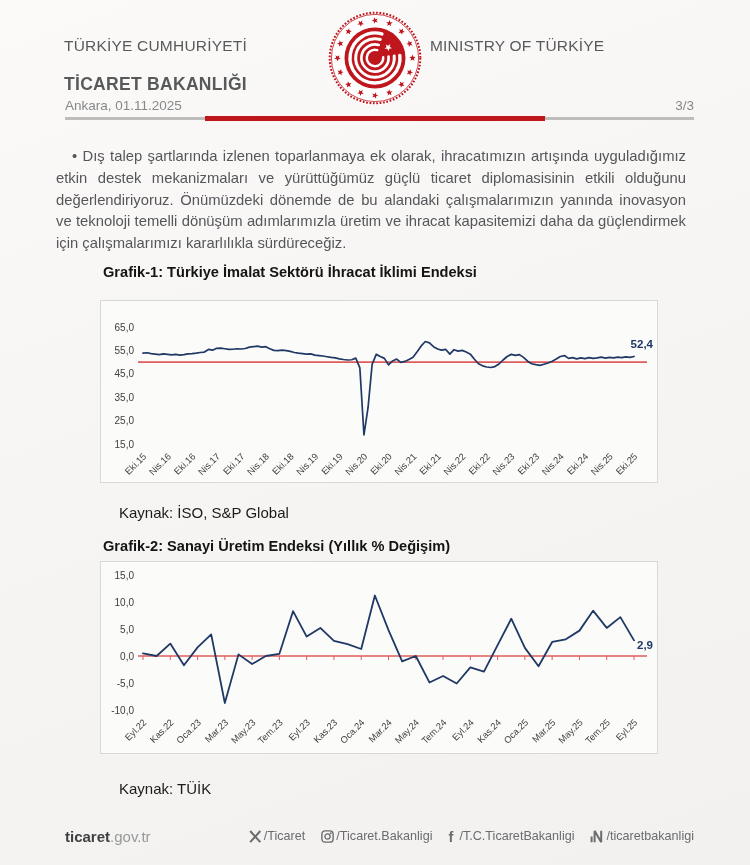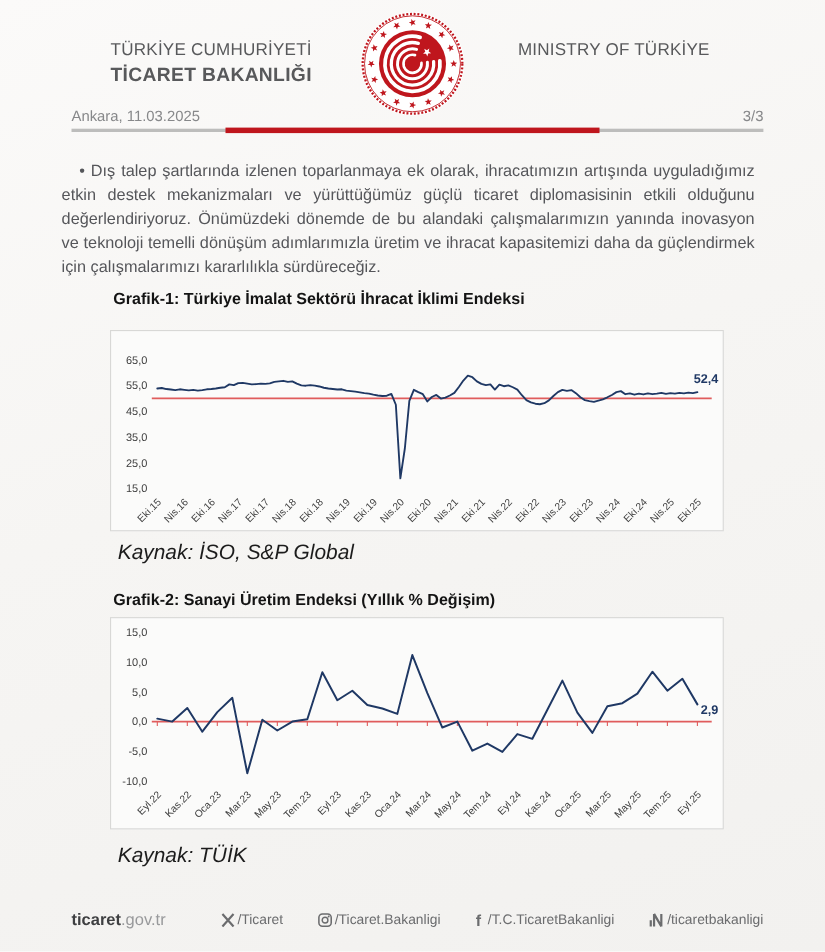--- a/index.html
+++ b/index.html
@@ -3,44 +3,44 @@
 <meta charset="utf-8">
 <style>
   html,body{margin:0;padding:0;}
   .page{
     position:relative; width:750px; height:865px; overflow:hidden;
     background:linear-gradient(160deg,#fbfaf9 0%,#f6f5f3 45%,#f2f1ef 100%);
     font-family:"Liberation Sans", sans-serif;
     color:#55565a;
   }
   
-  .org{position:absolute; top:37px; width:256px; text-align:center; color:#58595b; letter-spacing:.2px;}
+  .org{position:absolute; top:37px; width:256px; text-align:left; color:#58595b; letter-spacing:.2px;}
   .org .l1{font-size:15.5px; font-weight:400; white-space:nowrap;}
-  .org .l2{font-size:17.5px; font-weight:700; margin-top:3px; white-space:nowrap; letter-spacing:.3px;}
+  .org .l2{font-size:17.5px; font-weight:700; margin-top:19px; white-space:nowrap; letter-spacing:.3px;}
   .org-left{left:64px;}
   .org-right{left:430px;}
   .logo{position:absolute; left:327px; top:10px; width:96px; height:96px;}
   .meta-row{position:absolute; left:65px; top:98px; width:629px; font-size:13.5px; color:#87888a;}
   .meta-row .pageno{position:absolute; right:0; top:0;}
   .divider{position:absolute; left:65px; top:117px; width:629px; height:2.5px; background:#bdbdbc;}
   .divider-red{position:absolute; left:140px; top:-1px; width:340px; height:4.5px; background:#bf161d;}
   
   .para{position:absolute; left:56px; top:146px; width:630px; margin:0;
         font-size:14.8px; line-height:1.47; text-align:justify; color:#55565a; text-indent:16px;}
   
   .chart-title{position:absolute; left:103px; margin:0; font-size:14.6px; font-weight:700; color:#141414; white-space:nowrap;}
   .t1{top:264px;} .t2{top:538px;}
   .chart-panel{position:absolute; left:100px; width:556px; background:#fbfbfa; border:1px solid #d8d8d6;}
   .p1{top:287px; height:181px;margin-top:13px;} .p2{top:561px; height:191px;}
-  .kaynak{position:absolute; left:103px; margin:4px; font-size:19px; font-style:italic; color:#1c1c1c;}
+  .kaynak{position:absolute; left:103px; margin:16px; font-size:15px; color:#1c1c1c;}
   .k1{top:488px;} .k2{top:764px;}
   
   .site{position:absolute; left:65px; top:828px; font-size:15px; color:#98999b;}
   .site b{color:#3e3f41;}
-  .socials{position:absolute; right:56px; top:829px; display:flex; gap:32px; align-items:center;
+  .socials{position:absolute; right:56px; top:829px; display:flex; gap:16px; align-items:center;
            font-size:12.6px; color:#6b6c6e; white-space:nowrap;}
   .social{display:flex; align-items:center; gap:2px;}
   .social svg{display:block;}
   svg text{font-family:"Liberation Sans", sans-serif;}
 </style>
 </head>
 <body>
 
 <div class="page">
 
@@ -77,21 +77,21 @@
         <path d="M 56.16 47.14 A 8.2 8.2 0 1 1 50.26 40.12" fill="none" stroke="#ffffff" stroke-width="2.4" stroke-linecap="round"></path>
         <polygon points="58.69,34.41 61.09,35.77 63.27,34.09 62.72,36.79 64.98,38.34 62.25,38.65 61.47,41.29 60.33,38.79 57.58,38.86 59.61,37.00" fill="#ffffff"></polygon>
       </svg>
   </div>
 
   <div class="org org-right">
     <div class="l1">MINISTRY OF TÜRKİYE</div>
   </div>
 
   <div class="meta-row">
-    <span>Ankara, 11.03.2025</span>
+    <span>Ankara, 01.11.2025</span>
     <span class="pageno">3/3</span>
   </div>
 
   <div class="divider">
     <div class="divider-red"></div>
   </div>
 
   <p class="para"><span>•</span>&nbsp;<span>Dış talep şartlarında izlenen toparlanmaya ek olarak, ihracatımızın artışında uyguladığımız etkin destek mekanizmaları ve yürüttüğümüz güçlü ticaret diplomasisinin etkili olduğunu değerlendiriyoruz. Önümüzdeki dönemde de bu alandaki çalışmalarımızın yanında inovasyon ve teknoloji temelli dönüşüm adımlarımızla üretim ve ihracat kapasitemizi daha da güçlendirmek için çalışmalarımızı kararlılıkla sürdüreceğiz.</span></p>
 
   <h3 class="chart-title t1">Grafik-1: Türkiye İmalat Sektörü İhracat İklimi Endeksi</h3>

